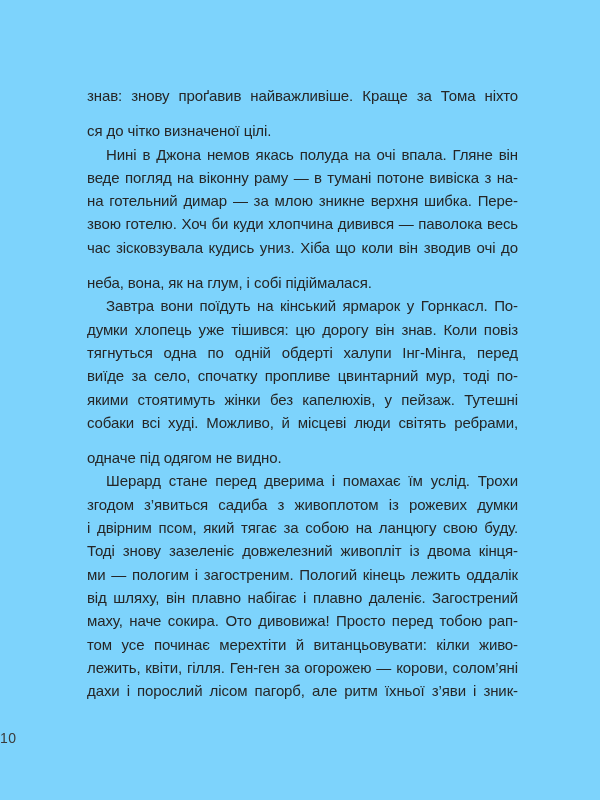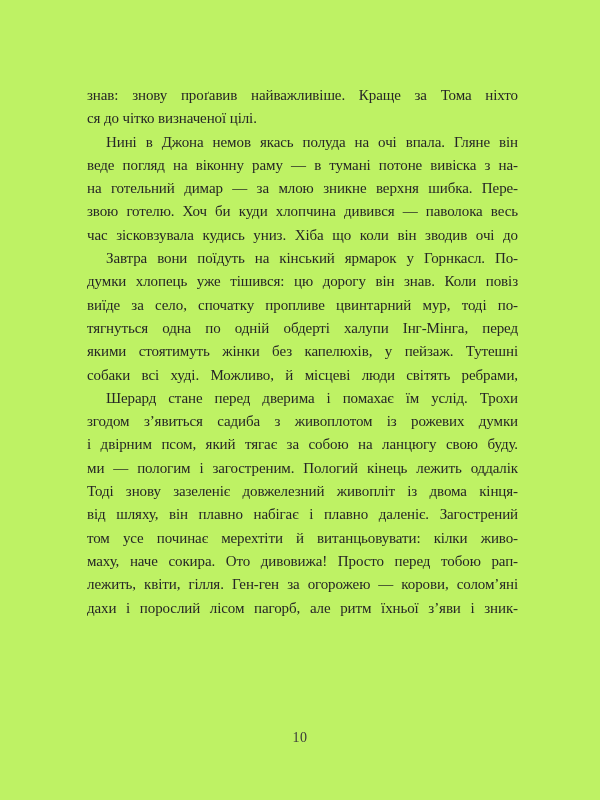--- a/index.html
+++ b/index.html
@@ -1,78 +1,80 @@
 <!DOCTYPE html>
 <html><head>
 <meta charset="utf-8">
 <style>
   html, body { margin: 0; padding: 0; background: #ffffff; }
   .page {
     position: relative;
     width: 600px;
     height: 800px;
-    background: #bef264;
+    background: #7dd3fc;
     overflow: hidden;
-    font-family: Liberation Serif, serif;
+    font-family: Liberation Sans, sans-serif;
   }
   .textblock {
     position: absolute;
     left: 87px;
     top: 84px;
     width: 431px;
     font-size: 15px;
     line-height: 23.3px;
     color: #262626;
     letter-spacing: -0.1px;
   }
   .line {
     text-align: justify;
     text-align-last: justify;
     white-space: normal;
   }
-  .line.pl { text-align-last: left; }   
+  .line.pl { text-align-last: left; margin-top: 12px; }   
   .line.pf { text-indent: 19px; }       
   .pagenum {
     position: absolute;
     left: 0;
     right: 0;
     top: 730px;
-    text-align: center;
+    text-align: left;
     font-size: 14px;
     color: #3a3a3a;
     letter-spacing: 0.5px;
   }
 </style>
 </head>
 <body>
 
 <div class="page">
   <div class="textblock">
 
     <div class="line">знав: знову проґавив найважливіше. Краще за Тома ніхто</div>
     <div class="line pl">ся до чітко визначеної цілі.</div>
 
     <div class="line pf">Нині в Джона немов якась полуда на очі впала. Гляне він</div>
     <div class="line">веде погляд на віконну раму — в тумані потоне вивіска з на-</div>
     <div class="line">на готельний димар — за млою зникне верхня шибка. Пере-</div>
     <div class="line">звою готелю. Хоч би куди хлопчина дивився — паволока весь</div>
     <div class="line">час зісковзувала кудись униз. Хіба що коли він зводив очі до</div>
+    <div class="line pl">неба, вона, як на глум, і собі підіймалася.</div>
 
     <div class="line pf">Завтра вони поїдуть на кінський ярмарок у Горнкасл. По-</div>
     <div class="line">думки хлопець уже тішився: цю дорогу він знав. Коли повіз</div>
+    <div class="line">тягнуться одна по одній обдерті халупи Інг-Мінга, перед</div>
     <div class="line">виїде за село, спочатку пропливе цвинтарний мур, тоді по-</div>
-    <div class="line">тягнуться одна по одній обдерті халупи Інг-Мінга, перед</div>
     <div class="line">якими стоятимуть жінки без капелюхів, у пейзаж. Тутешні</div>
     <div class="line">собаки всі худі. Можливо, й місцеві люди світять ребрами,</div>
+    <div class="line pl">одначе під одягом не видно.</div>
 
     <div class="line pf">Шерард стане перед дверима і помахає їм услід. Трохи</div>
     <div class="line">згодом з’явиться садиба з живоплотом із рожевих думки</div>
     <div class="line">і двірним псом, який тягає за собою на ланцюгу свою буду.</div>
+    <div class="line">Тоді знову зазеленіє довжелезний живопліт із двома кінця-</div>
     <div class="line">ми — пологим і загостреним. Пологий кінець лежить оддалік</div>
-    <div class="line">Тоді знову зазеленіє довжелезний живопліт із двома кінця-</div>
     <div class="line">від шляху, він плавно набігає і плавно даленіє. Загострений</div>
+    <div class="line">маху, наче сокира. Ото дивовижа! Просто перед тобою рап-</div>
     <div class="line">том усе починає мерехтіти й витанцьовувати: кілки живо-</div>
-    <div class="line">маху, наче сокира. Ото дивовижа! Просто перед тобою рап-</div>
     <div class="line">лежить, квіти, гілля. Ген-ген за огорожею — корови, солом’яні</div>
     <div class="line">дахи і порослий лісом пагорб, але ритм їхньої з’яви і зник-</div>
   </div>
   <div class="pagenum">10</div>
 </div>
 
 </body></html>

